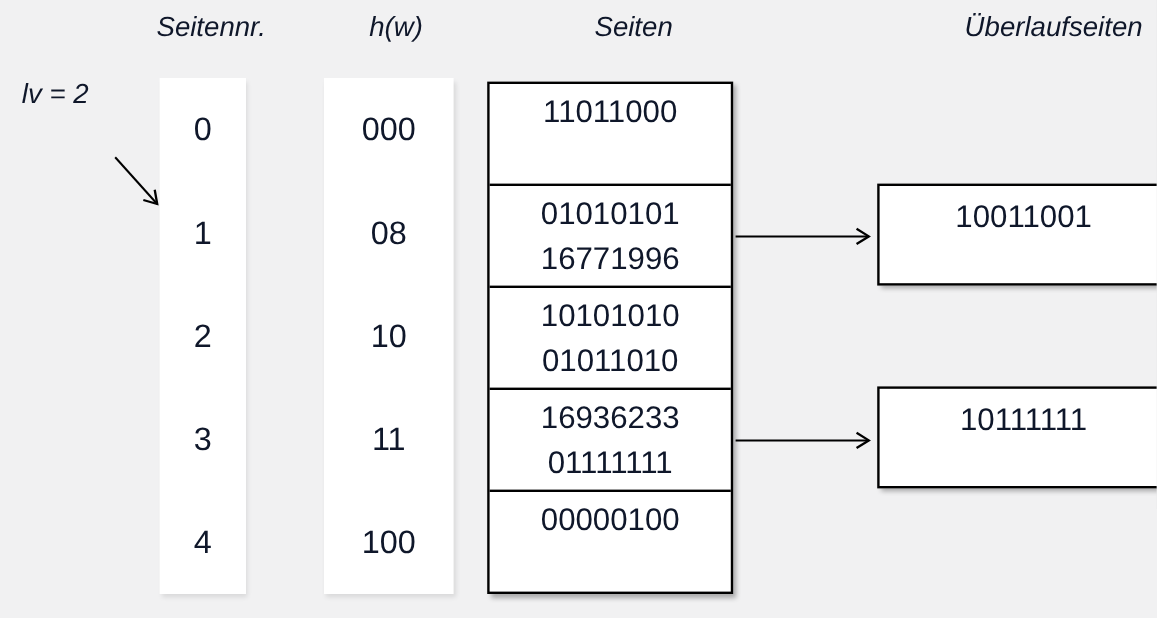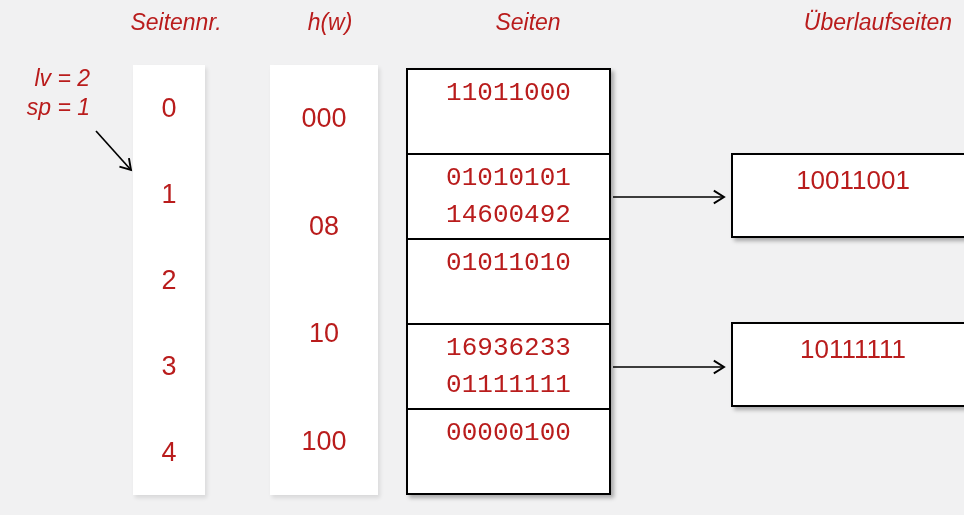--- a/index.html
+++ b/index.html
@@ -3,41 +3,41 @@
 <meta charset="utf-8">
 <style>
   * { margin: 0; padding: 0; box-sizing: border-box; }
   html, body { background: #e8e8e9; }
   .canvas {
     position: relative;
     width: 964px;
     height: 515px;
     background: #f1f1f2;
     font-family: "Liberation Sans", sans-serif;
-    color: #b91c1c;
+    color: #0f172a;
     overflow: hidden;
   }
   .header {
     position: absolute;
     top: 7px;
     transform: translateX(-50%);
     font-style: italic;
     font-size: 23px;
     line-height: 30px;
     white-space: nowrap;
   }
   .annotation {
     position: absolute;
     left: 2px;
     top: 64px;
     width: 88px;
     font-style: italic;
     font-size: 23px;
     line-height: 29px;
-    text-align: right;
+    text-align: center;
     white-space: nowrap;
   }
   .col {
     position: absolute;
     top: 65px;
     height: 430px;
     background: #ffffff;
     display: flex;
     flex-direction: column;
     box-shadow: 2px 3px 4px rgba(0,0,0,0.10);
@@ -55,21 +55,20 @@
     position: absolute;
     left: 406px;
     top: 68px;
     width: 205px;
     height: 427px;
     background: #ffffff;
     border: 2px solid #000000;
     display: flex;
     flex-direction: column;
     box-shadow: 3px 3px 4px rgba(0,0,0,0.30);
-    font-family: Liberation Mono, monospace;
   }
   .page-row {
     flex: 1;
     border-bottom: 2px solid #000000;
     padding-top: 5px;
     text-align: center;
     font-size: 26px;
     line-height: 37px;
   }
   .page-row:last-child { border-bottom: none; }
@@ -100,48 +99,49 @@
 
 <div class="canvas">
 
   <div class="header" style="left:176px">Seitennr.</div>
   <div class="header" style="left:330px">h(w)</div>
   <div class="header" style="left:528px">Seiten</div>
   <div class="header" style="left:878px">Überlaufseiten</div>
 
   <div class="annotation">
     <div>lv = 2</div>
-    <div>sp = 1</div>
   </div>
 
   <div class="col col-nr">
     <div class="cell">0</div>
     <div class="cell">1</div>
     <div class="cell">2</div>
     <div class="cell">3</div>
     <div class="cell">4</div>
   </div>
 
   <div class="col col-hw">
     <div class="cell">000</div>
     <div class="cell">08</div>
     <div class="cell">10</div>
+    <div class="cell">11</div>
     <div class="cell">100</div>
   </div>
 
   <div class="pages-box">
     <div class="page-row">
       <div>11011000</div>
       <div></div>
     </div>
     <div class="page-row">
       <div>01010101</div>
-      <div>14600492</div>
+      <div>16771996</div>
     </div>
     <div class="page-row">
+      <div>10101010</div>
       <div>01011010</div>
     </div>
     <div class="page-row">
       <div>16936233</div>
       <div>01111111</div>
     </div>
     <div class="page-row">
       <div>00000100</div>
       <div></div>
     </div>

